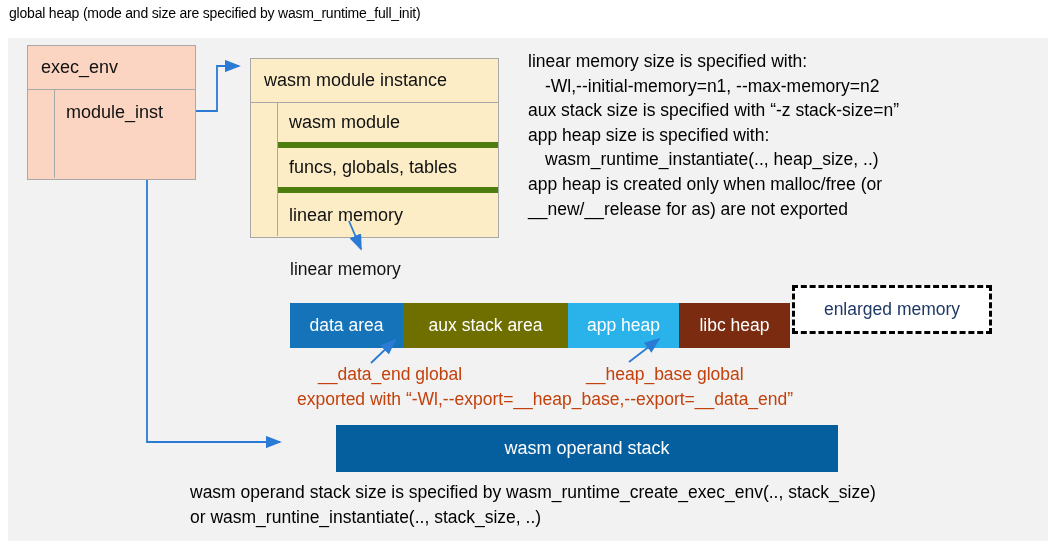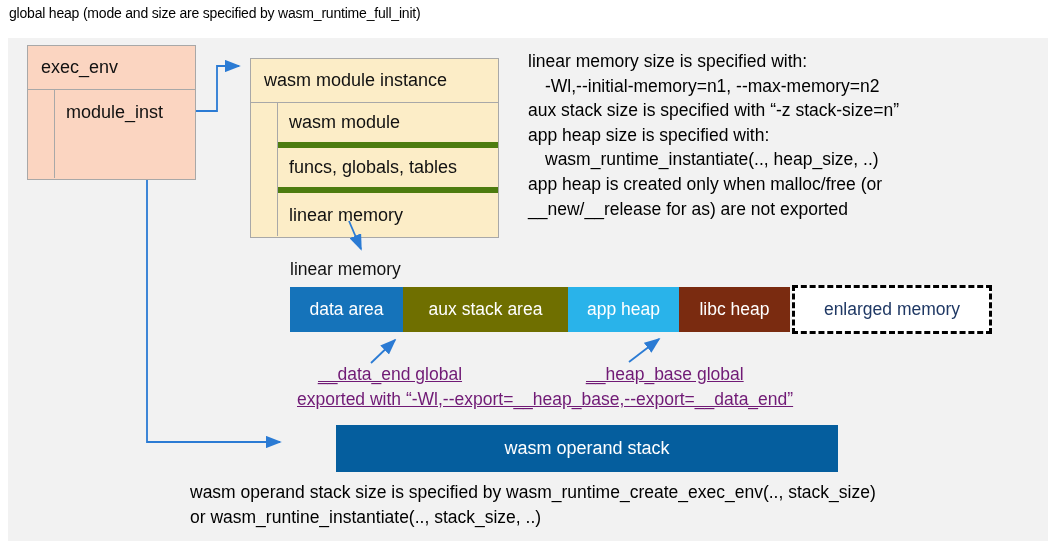--- a/index.html
+++ b/index.html
@@ -19,31 +19,31 @@
   .box-rows { margin-left:26px; border-left:1px solid #a8a8a8; height:calc(100% - 45px); }
   .box-row { height:45px; display:flex; align-items:center; padding-left:11px; border-bottom:6px solid #4d7c0f; }
   .box-row:last-child { border-bottom:none; }
 
   
   .notes { position:absolute; left:528px; top:49px; width:520px; font-size:17.5px; line-height:24.6px; color:#000; }
   .notes .ind { padding-left:17px; }
 
   
   .lm-label { position:absolute; left:290px; top:259px; font-size:17.5px; }
-  .lm-bar { position:absolute; left:290px; top:287px; height:35px; display:flex;text-align:center; }
+  .lm-bar { position:absolute; left:290px; top:303px; height:35px; display:flex;text-align:center; }
   .seg { display:flex; align-items:center; justify-content:center; color:#fff; font-size:17.5px; height:45px; }
   .seg0 { width:113px; }
   .seg1 { width:165px; }
   .seg2 { width:111px; }
   .seg3 { width:111px; }
   .enlarged { position:absolute; left:792px; top:285px; width:200px; height:49px; background:#ffffff;
               border:3px dashed #000; display:flex; align-items:center; justify-content:center;
               color:#1f3864; font-size:17.5px; }
 
-  .ann { position:absolute; font-size:17.5px; color:#701a75;text-decoration:underline; }
+  .ann { position:absolute; font-size:17.5px; color:#c2410c; }
   .ann-dataend { left:318px; top:364px; }
   .ann-heapbase { left:586px; top:364px; }
   .ann-export { left:297px; top:389px; }
 
   
   .op-bar { position:absolute; left:288px; top:425px; width:502px; height:47px; background:#055e9e;
             display:flex; align-items:center; justify-content:center; color:#fff; font-size:18px;margin-left:48px; }
   .op-notes { position:absolute; left:190px; top:480px; font-size:17.5px; line-height:25px; color:#000; }
 
   .arrows { position:absolute; left:0; top:0; width:1054px; height:547px; pointer-events:none; }

